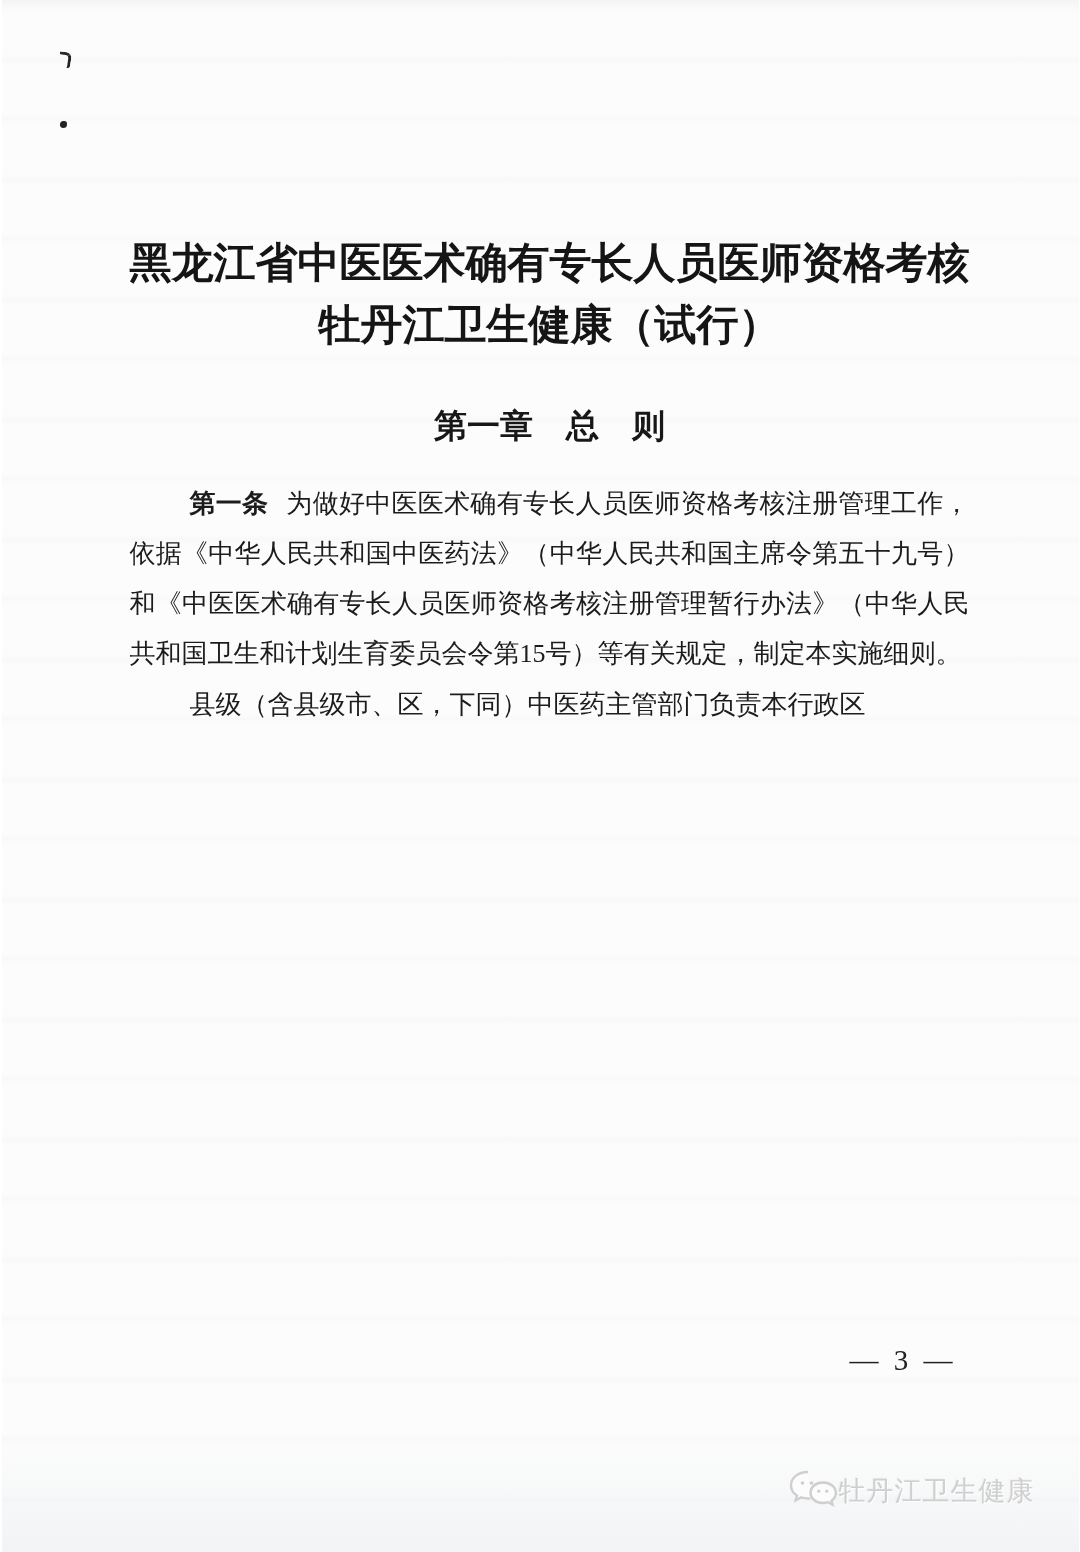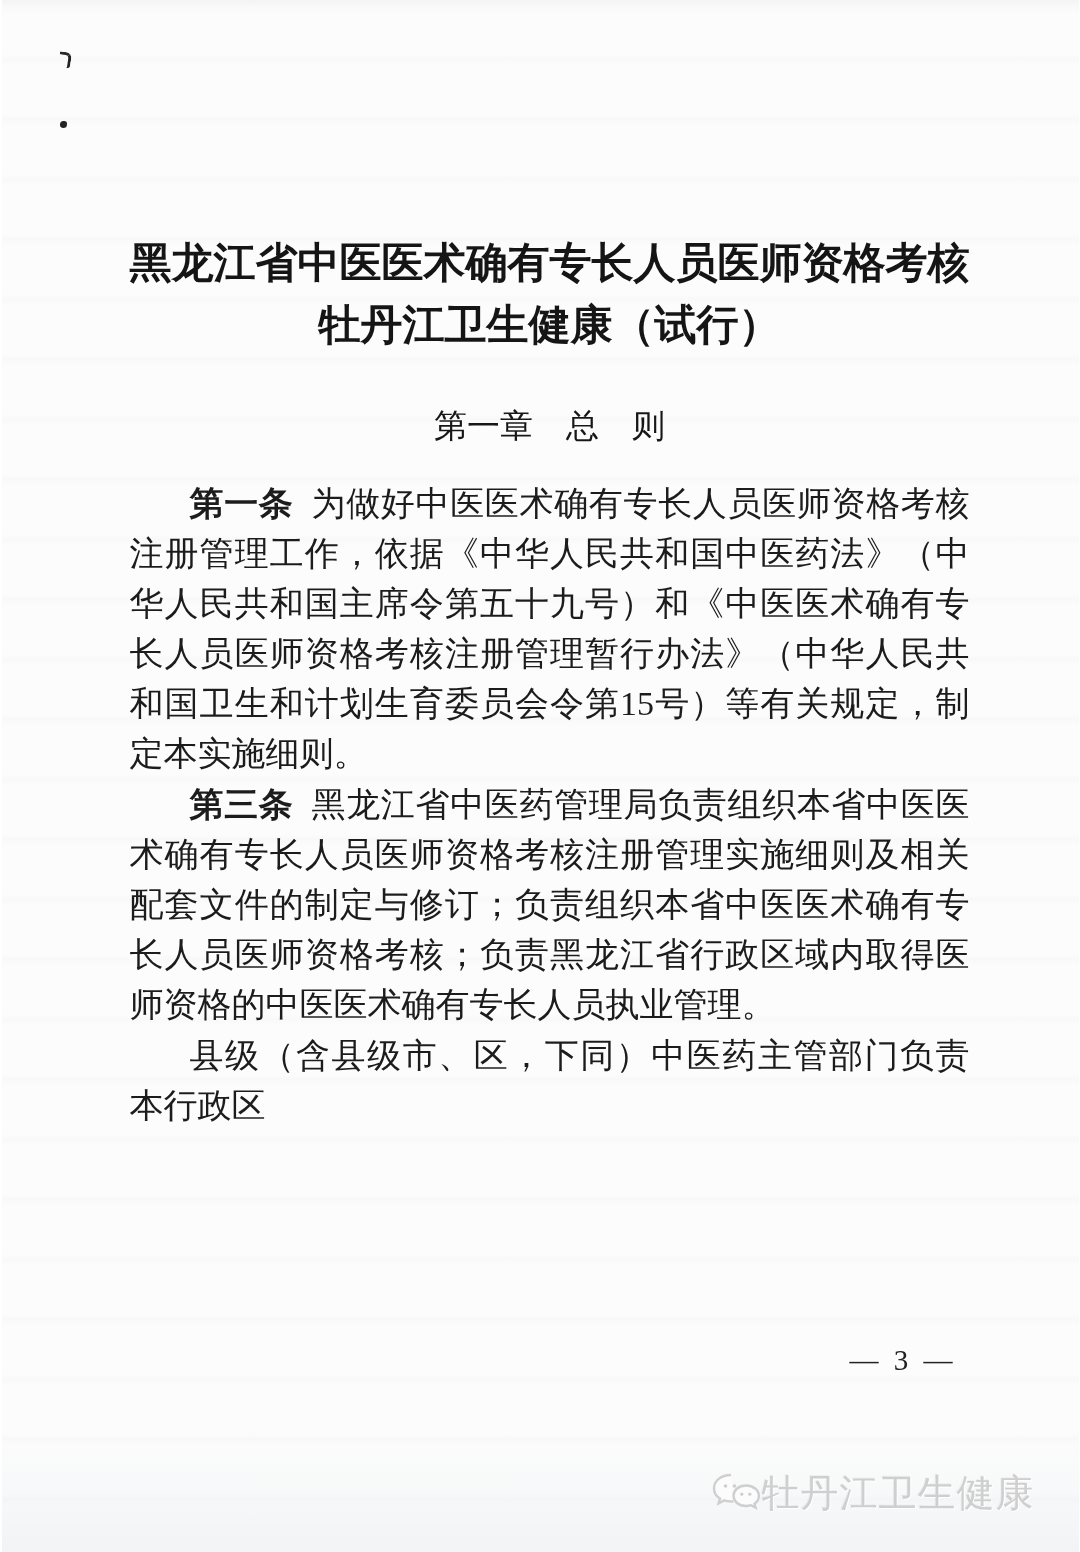--- a/index.html
+++ b/index.html
@@ -68,29 +68,29 @@
     font-weight: 700;
     text-align: center;
     letter-spacing: 0px;
     color: #151515;
   }
 
   .chapter-heading {
     margin-top: 44px;
     font-size: 33px;
     line-height: 52px;
-    font-weight: 400;
+    font-weight: 700;
     text-align: center;
     font-family: "Liberation Sans", "DejaVu Sans", sans-serif;
     color: #171717;
   }
 
   .body-text {
     margin-top: 26px;
-    font-size: 34px;
+    font-size: 26px;
     line-height: 50px;
     text-align: justify;
     color: #1c1c1c;
   }
   .body-text p {
     margin: 0;
     text-indent: 60px;
   }
   .para-lead {
     font-weight: 700;
@@ -110,21 +110,21 @@
 
   .watermark {
     position: absolute;
     top: 1468px;
     right: 44px;
     display: flex;
     align-items: center;
     gap: 0;
     color: #cfcfcf;
     text-shadow: 1px 1px 0 #ffffff, -1px -1px 0 rgba(0,0,0,0.04);
-    font-size: 38px;
+    font-size: 27px;
     letter-spacing: 1px;
     font-family: "Liberation Sans", "DejaVu Sans", sans-serif;
     user-select: none;
   }
   .watermark svg { display: block; }
 </style>
 </head>
 <body>
 
 <div class="page">
@@ -137,23 +137,20 @@
     <div class="doc-title">
       <div>黑龙江省中医医术确有专长人员医师资格考核</div>
       <div>牡丹江卫生健康（试行）</div>
     </div>
 
     <div class="chapter-heading">第一章　总　则</div>
 
     <div class="body-text">
       <p>
         <span class="para-lead">第一条</span><span>为做好中医医术确有专长人员医师资格考核注册管理工作，依据《中华人民共和国中医药法》（中华人民共和国主席令第五十九号）和《中医医术确有专长人员医师资格考核注册管理暂行办法》（中华人民共和国卫生和计划生育委员会令第15号）等有关规定，制定本实施细则。</span>
-      </p>
-      <p>
-        <span class="para-lead">第三条</span><span>黑龙江省中医药管理局负责组织本省中医医术确有专长人员医师资格考核注册管理实施细则及相关配套文件的制定与修订；负责组织本省中医医术确有专长人员医师资格考核；负责黑龙江省行政区域内取得医师资格的中医医术确有专长人员执业管理。</span>
       </p>
       <p>
         <span class="para-lead"></span><span>县级（含县级市、区，下同）中医药主管部门负责本行政区</span>
       </p>
     </div>
 
   </div>
 
   <div class="page-number">— 3 —</div>
 

